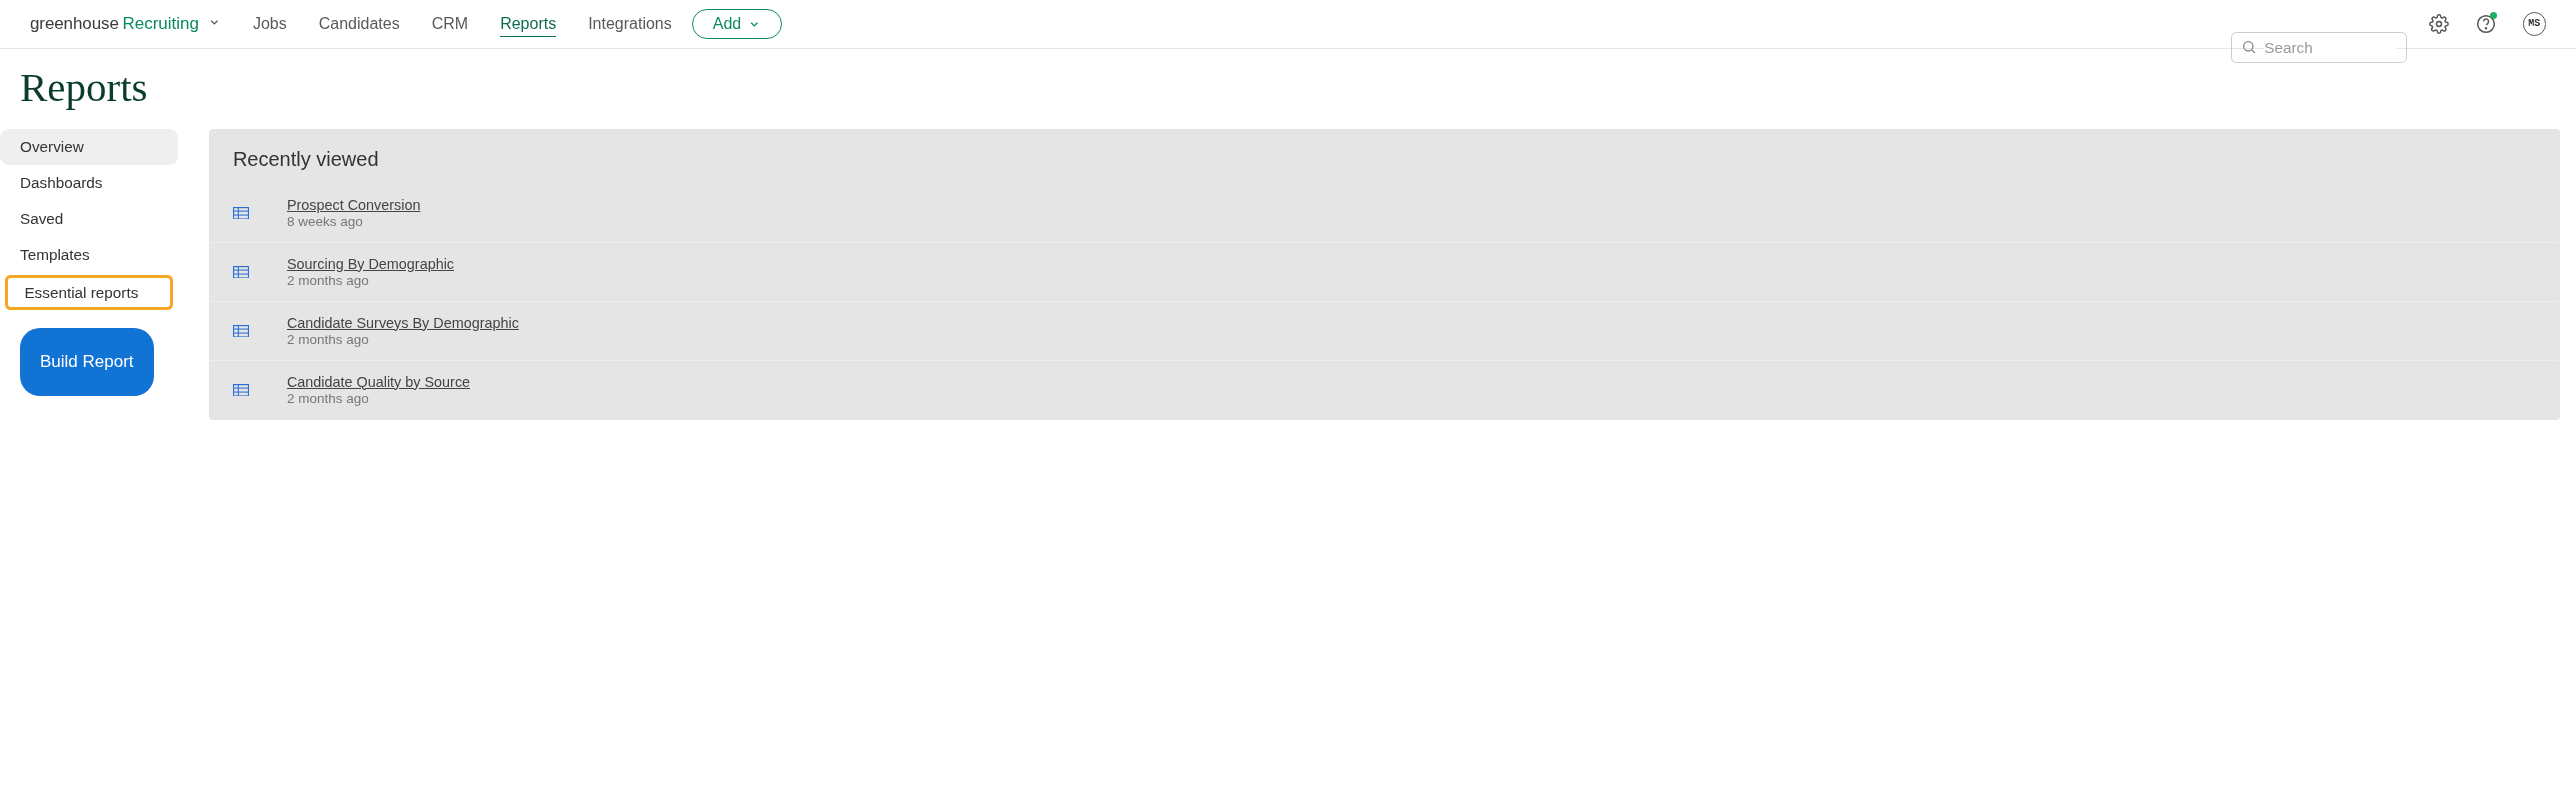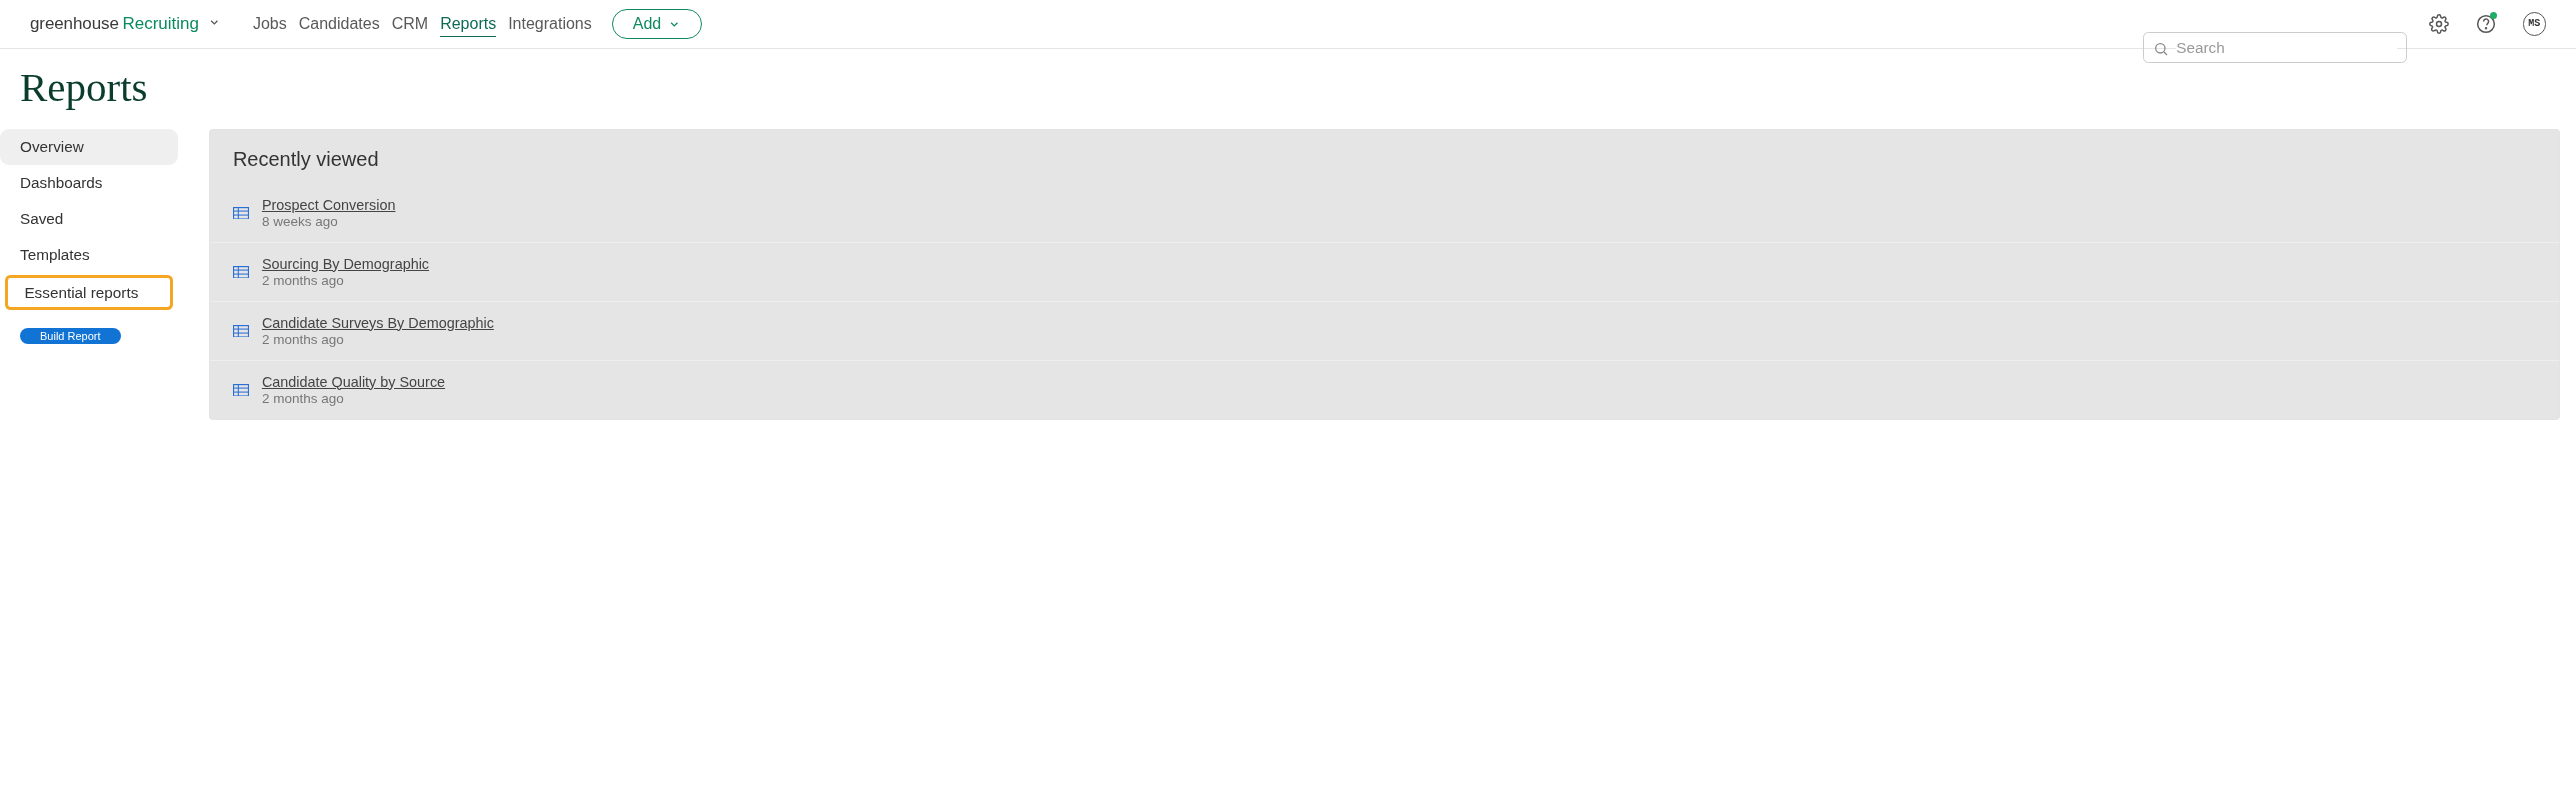--- a/index.html
+++ b/index.html
@@ -18,21 +18,21 @@
     padding: 0 30px;
   }
   .brand {
     display: flex;
     align-items: baseline;
     margin-right: 10.8px;
   }
   .brand-main { color: #3a3a3a; font-weight: 500; font-size: 17px; letter-spacing:-0.1px;}
   .brand-sub  { color: #0a8a5f; font-weight: 400; font-size: 17px; margin-left: 3.6px; }
   .brand-caret { margin-left: 9px; display:flex; align-items:center;}
-  .nav-items { display: flex; align-items: center; margin-left: 21.6px; gap: 12px; }
+  .nav-items { display: flex; align-items: center; margin-left: 21.6px; gap: 32px; }
   .nav-item {
     color: #595959;
     font-size: 16px;
     padding: 3.6px 0;
     cursor: pointer;
   }
   .nav-item.active {
     color: #0f6b53;
     border-bottom: 1.8px solid #0f6b53;
     font-weight: 500;
@@ -46,25 +46,25 @@
     border-radius: 21.6px;
     padding: 5.4px 20px;
     font-size: 16px;
     margin-left: 20px;
     cursor: pointer;
     background: #fff;
   }
   .spacer { flex: 1; }
   .search-wrap {
     display: flex;
-    align-items: flex-end;
+    align-items: flex-start;
     border: 0.9px solid #ccc;
     border-radius: 5.4px;
     padding: 5.4px 9px;
-    width: 264px;
+    width: 176px;
     color: #888;
     margin-top: 47px;
   }
   .search-wrap input {
     border: none;
     outline: none;
     font-size: 15.3px;
     margin-left: 7.2px;
     width: 100%;
     color: #333;
@@ -122,43 +122,43 @@
     border-radius: 5.4px;
     padding: 5.4px 16px;
     margin: 1.8px 5.4px 1.8px 5.4px;
   }
   .build-btn {
     margin: 16px 20px;
     background: #1173d4;
     color: #fff;
     border: none;
     border-radius: 20px;
-    padding: 2px 20px;
-    font-size: 11px;
+    padding: 24px 20px;
+    font-size: 17px;
     cursor: pointer;
   }
 
   
   .main {
     flex: 1;
     margin: 10.8px 16px 0 30.5px;
     border: 0.9px solid #e3e3e3;
     border-radius: 3.6px;
     background: #e5e5e5;
   }
   .main-header {
     padding: 18px 23.4px 12.6px 23.4px;
     font-size: 20px;
     color: #333;
     font-weight: 400;
   }
   .report-row {
     display: flex;
     align-items: center;
-    gap: 13px;
+    gap: 38px;
     padding: 12.6px 23.4px;
     border-top: 0.9px solid #eee;
     cursor: pointer;
   }
   .report-row:first-of-type { border-top: none; }
   .report-icon { width: 16px; height: 12.6px; flex-shrink:0; }
   .report-text { display: flex; flex-direction: column; gap: 1.8px; }
   .report-title {
     color: #444;
     text-decoration: underline;

